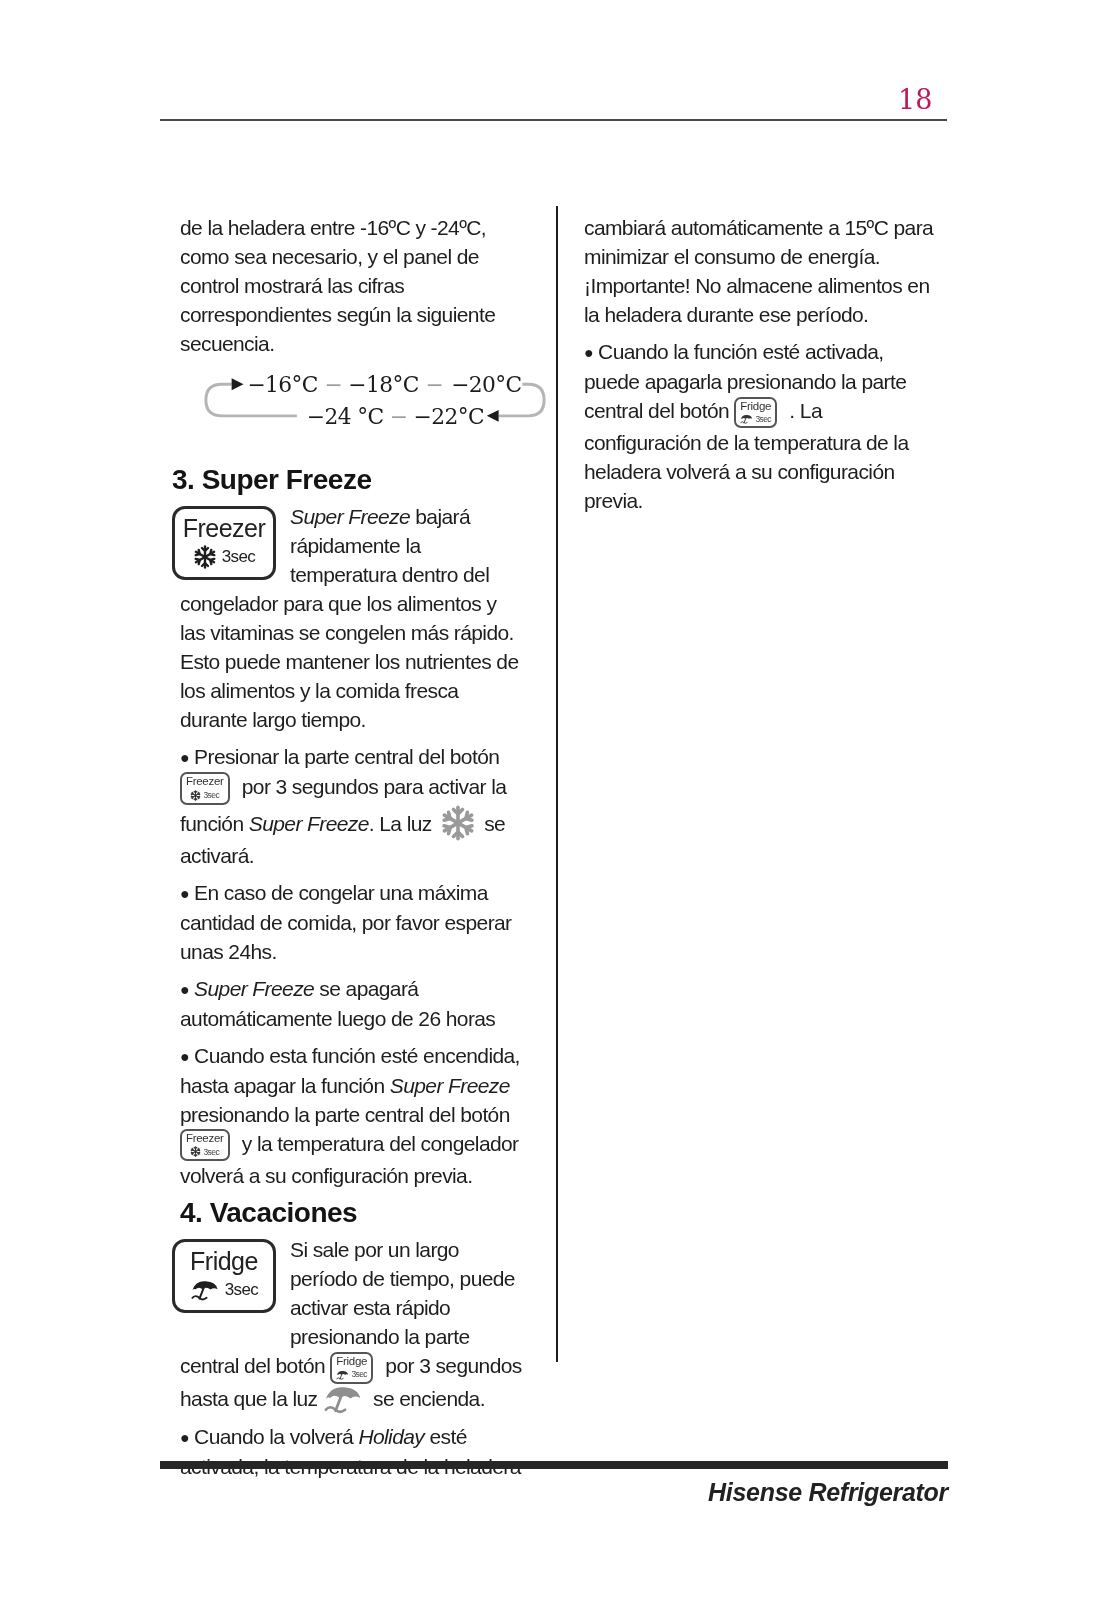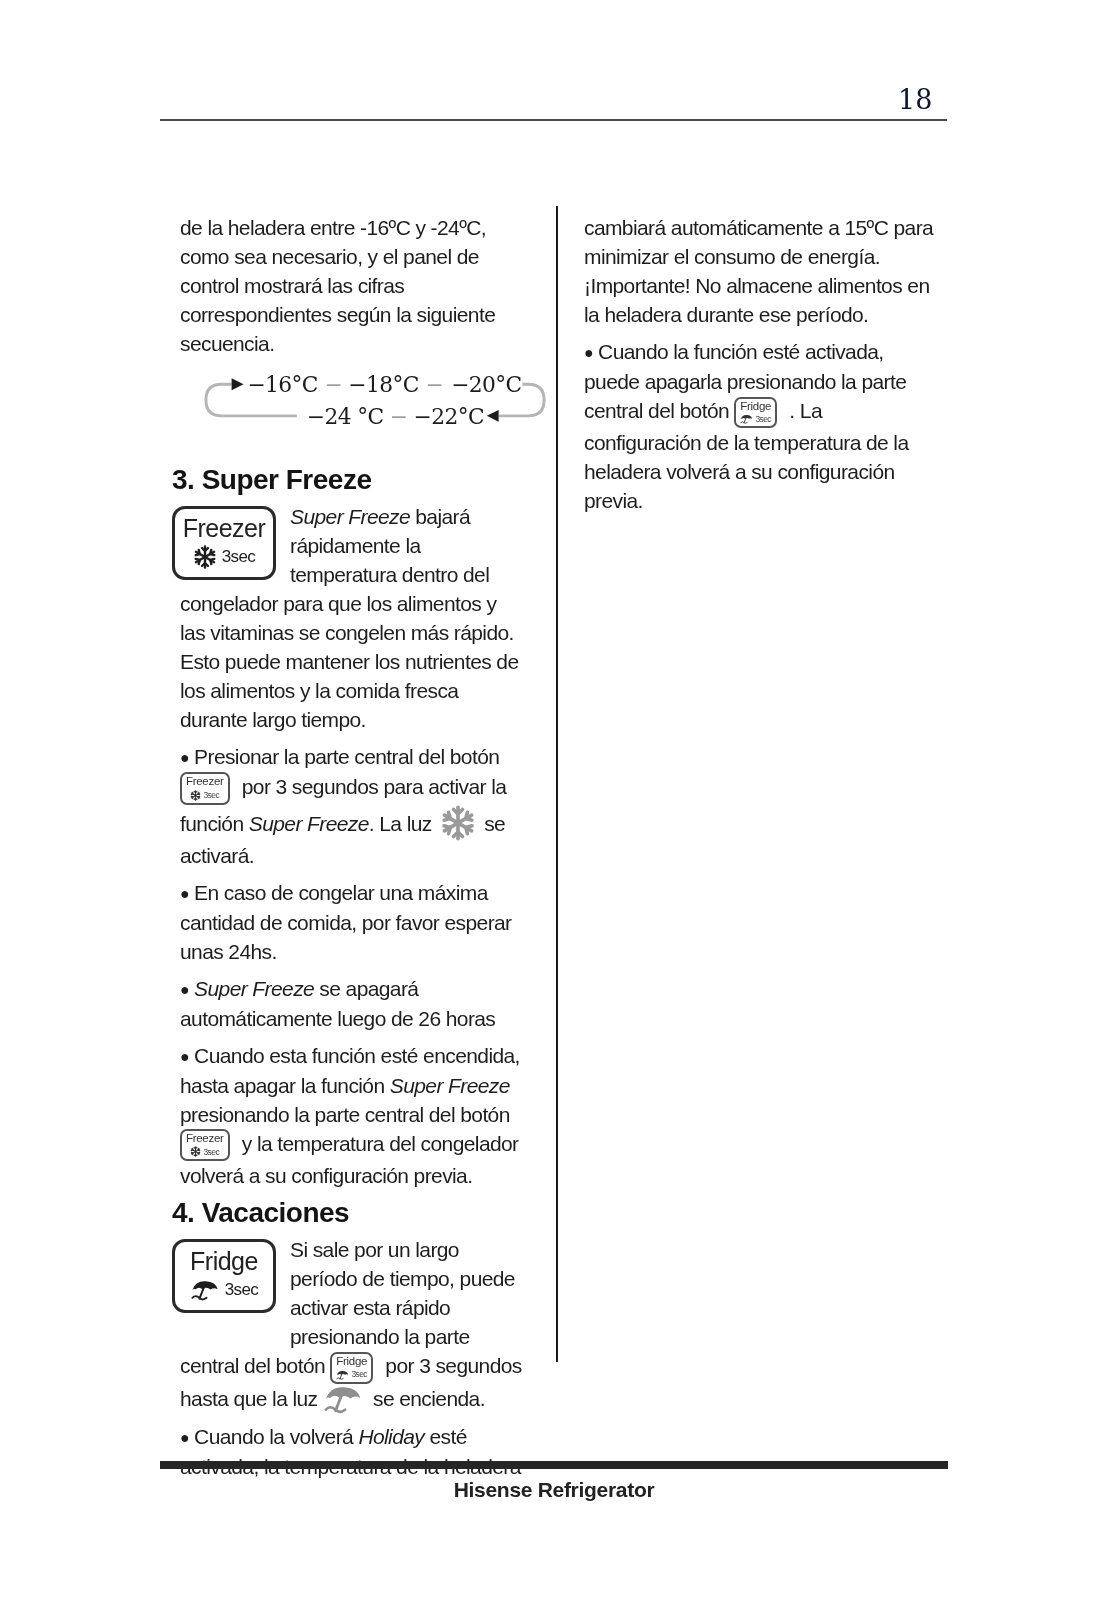--- a/index.html
+++ b/index.html
@@ -1,29 +1,29 @@
 <!DOCTYPE html>
 <html><head>
 <meta charset="utf-8">
 <style>
   html,body{margin:0;padding:0;background:#ffffff;}
   .page{position:relative;width:1119px;height:1600px;background:#ffffff;overflow:hidden;
         font-family:"Liberation Sans",sans-serif;color:#1e1e1e;}
   .page-number{position:absolute;top:84px;left:898px;font-family:"DejaVu Serif",serif;
-        font-size:27px;color:#0f172a;}
+        font-size:27px;color:#be185d;}
   .header-rule{position:absolute;top:119px;left:160px;width:787px;height:2px;background:#4a4a4a;}
   .divider{position:absolute;top:206px;left:556px;width:2px;height:1156px;background:#1c1c1c;}
   .col{position:absolute;top:205px;font-size:21px;line-height:29px;letter-spacing:-0.6px;}
   .col-left{left:172px;width:358px;}
   .col-right{left:576px;width:376px;}
   p.body{margin:8px;}
   .i{font-style:italic;}
   .bullet{font-size:16px;margin-right:5px;vertical-align:1px;}
   h3.sec{font-size:28px;font-weight:bold;letter-spacing:-0.5px;color:#141414;margin:16px 0 8px;}
-  h3.sec.tight{margin:2px 0 8px;}
+  h3.sec.tight{margin:2px 8px 8px;}
   .fn-box{float:left;width:98px;height:68px;border:3px solid #2a2a2a;border-radius:13px;
         margin:4px 14px 8px 0;display:flex;flex-direction:column;align-items:center;
         justify-content:center;background:#fff;}
   .fn-box.holiday{margin-bottom:36px;}
   .fn-box-label{font-size:25px;line-height:26px;letter-spacing:-0.5px;color:#222;}
   .fn-box-sub{display:flex;align-items:center;gap:5px;font-size:17px;margin-top:1px;color:#222;}
   .icon-snow{width:24px;height:24px;color:#1e1e1e;}
   .icon-umb{width:30px;height:22px;color:#1e1e1e;}
   .icon-snow-inline{width:36px;height:36px;color:#9a9a9a;vertical-align:-10px;margin:0 3px;}
   .icon-umb-inline{width:40px;height:30px;color:#8f8f8f;vertical-align:-8px;margin-right:5px;}
@@ -33,22 +33,22 @@
   .btn-inline .t{font-size:11.5px;letter-spacing:-0.3px;color:#333;}
   .btn-inline .s{display:flex;align-items:center;gap:2px;font-size:8.5px;margin-top:2px;color:#444;}
   .btn-inline svg{width:11px;height:11px;color:#333;}
   .btn-inline svg.u{width:13px;height:10px;}
   .diagram{margin:8px 0 0 26px;}
   .diagram text{font-family:"DejaVu Serif",serif;font-size:22px;fill:#1c1c1c;}
   .diagram text.sep{fill:#9c9c9c;}
   .diagram .curve{stroke:#b5b5b5;stroke-width:3;fill:none;}
   .diagram .ah{fill:#1c1c1c;}
   .footer-rule{position:absolute;top:1461px;left:160px;width:788px;height:8px;background:#262626;}
-  .footer-text{position:absolute;top:1478px;left:160px;width:788px;text-align:center;
-        font-size:21px;font-weight:bold;letter-spacing:-0.3px;color:#222;}
+  .footer-text{position:absolute;top:1478px;left:160px;width:788px;text-align:right;
+        font-size:25px;font-weight:bold;font-style:italic;letter-spacing:-0.3px;color:#222;}
   .defs-hidden{position:absolute;width:0;height:0;overflow:hidden;}
 </style>
 </head>
 <body>
 
 <svg class="defs-hidden" aria-hidden="true">
   <defs>
     <g id="sym-snowflake" stroke="currentColor" stroke-width="2.4" stroke-linecap="round" fill="none">
       <g>
         <line x1="12" y1="1.5" x2="12" y2="22.5"></line>

